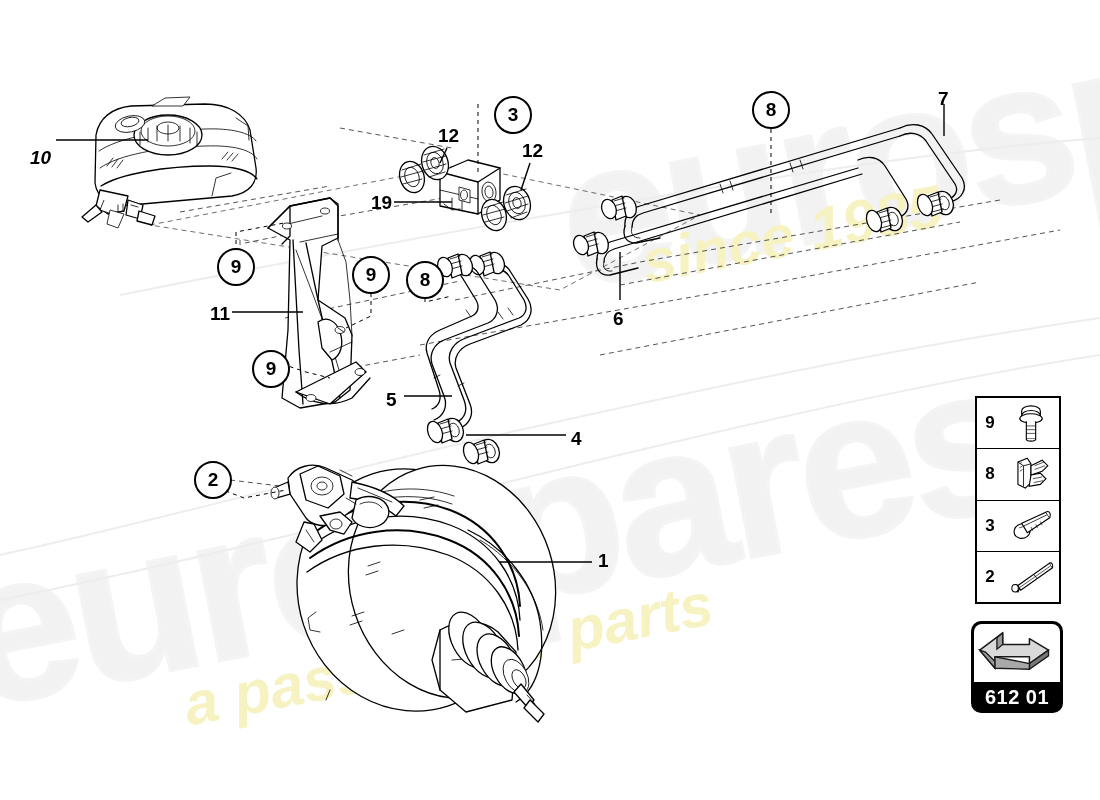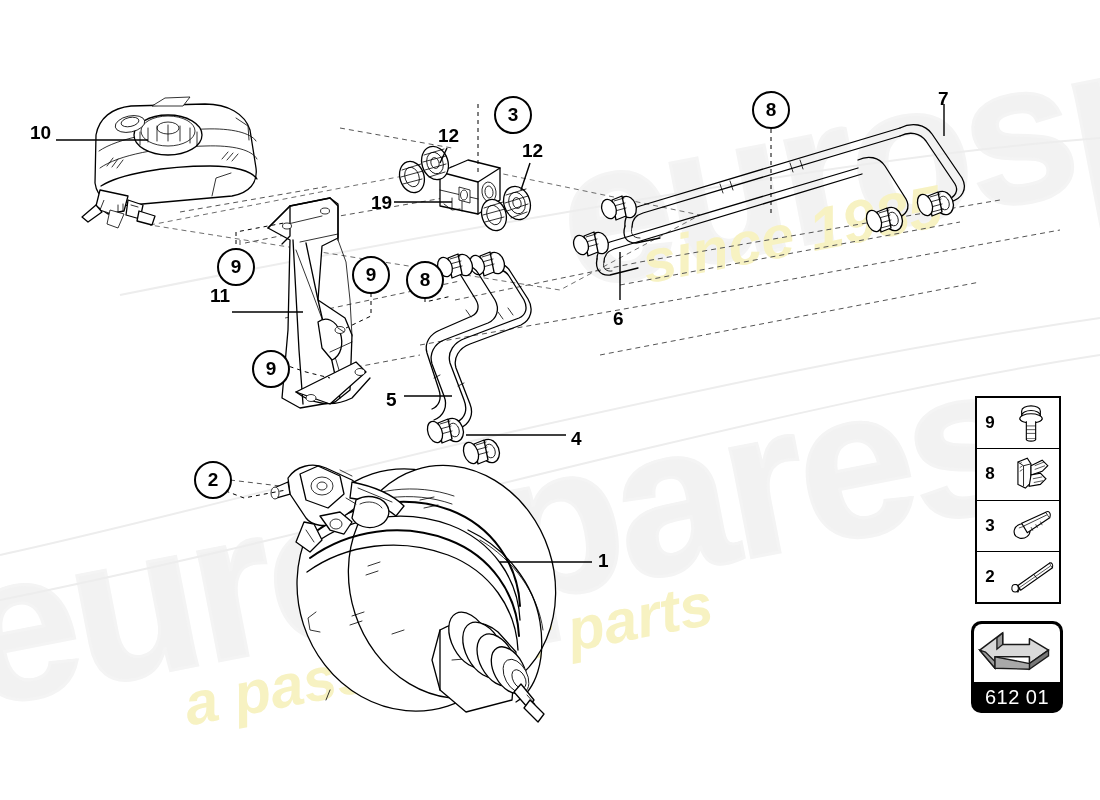--- a/index.html
+++ b/index.html
@@ -75,21 +75,21 @@
     border-radius:9px;background:#000;overflow:hidden;
     box-shadow:0 0 0 1px #000;
   }
   #badge .badge-top{
     height:58px;background:#fff;border-radius:8px 8px 0 0;position:relative;
     margin:2px 2px 0 2px;
   }
   #badge .badge-top svg{position:absolute;left:0;top:0;width:100%;height:100%;}
   #badge .badge-label{
     height:30px;color:#fff;display:flex;align-items:center;justify-content:center;
-    font-size:20px;font-weight:400;letter-spacing:0.5px;
+    font-size:20px;font-weight:700;letter-spacing:0.5px;
   }
 </style>
 </head>
 <body>
 
 <div id="stage">
 
   <div class="wm wm-euro2">eurospares</div>
   <div class="wm wm-euro">eurospares</div>
   <div class="wm wm-yellow2">since 1985</div>
@@ -417,32 +417,32 @@
       <path class="lead" d="M404,396 L452,396"></path>
 
       <path class="lead" d="M566,435 L466,435"></path>
 
       <path class="dashL" d="M218,488 L244,498 L286,490"></path>
 
       <path class="lead" d="M592,562 L500,562"></path>
     </g>
   </svg>
 
-  <div class="callout-num" style="left:30px;top:122px;">10</div>
+  <div class="callout-num" style="left:30px;top:147px;font-style:italic;">10</div>
   <div class="callout-num" style="left:438px;top:125px;">12</div>
   <div class="callout-circle" style="left:494px;top:96px;">3</div>
   <div class="callout-num" style="left:522px;top:140px;">12</div>
   <div class="callout-num" style="left:371px;top:192px;">19</div>
   <div class="callout-circle" style="left:752px;top:91px;">8</div>
   <div class="callout-num" style="left:938px;top:88px;">7</div>
   <div class="callout-circle" style="left:217px;top:248px;">9</div>
   <div class="callout-circle" style="left:352px;top:256px;">9</div>
   <div class="callout-circle" style="left:406px;top:261px;">8</div>
   <div class="callout-num" style="left:613px;top:308px;">6</div>
-  <div class="callout-num" style="left:210px;top:285px;">11</div>
+  <div class="callout-num" style="left:210px;top:303px;">11</div>
   <div class="callout-circle" style="left:252px;top:350px;">9</div>
   <div class="callout-num" style="left:386px;top:389px;">5</div>
   <div class="callout-num" style="left:571px;top:428px;">4</div>
   <div class="callout-circle" style="left:194px;top:461px;">2</div>
   <div class="callout-num" style="left:598px;top:550px;">1</div>
 
   <div id="legend">
 
     <div class="legend-row">
       <div class="legend-num">9</div>

